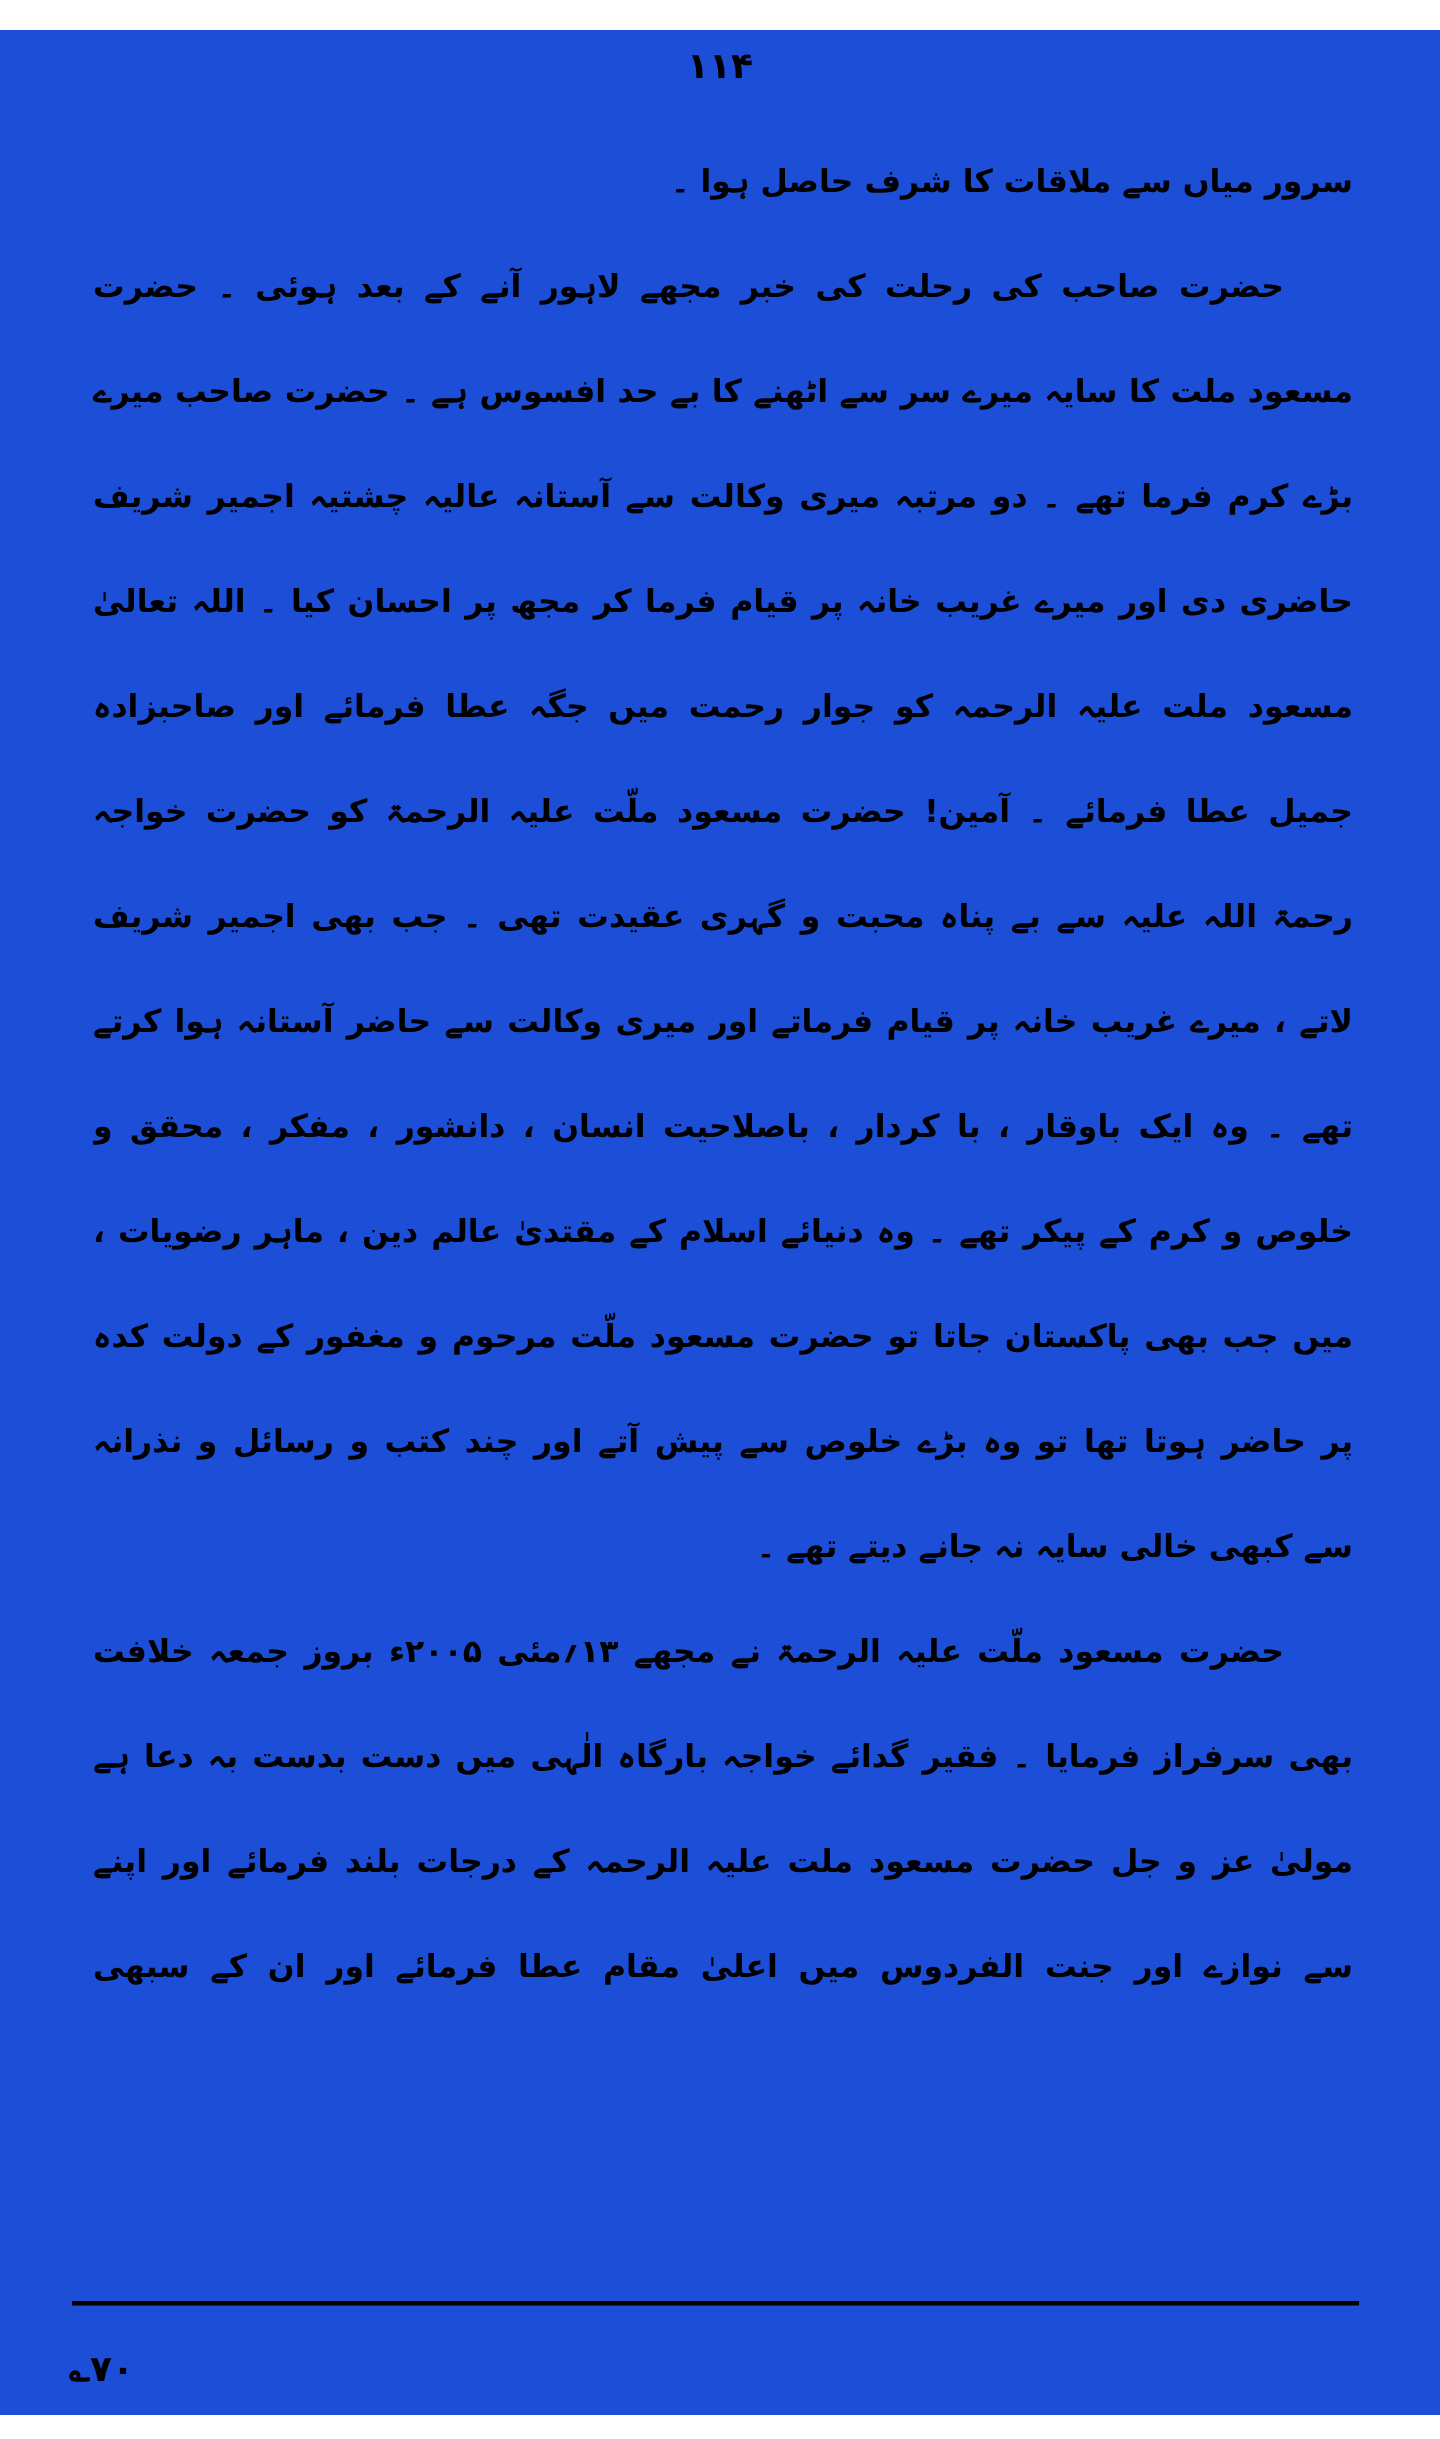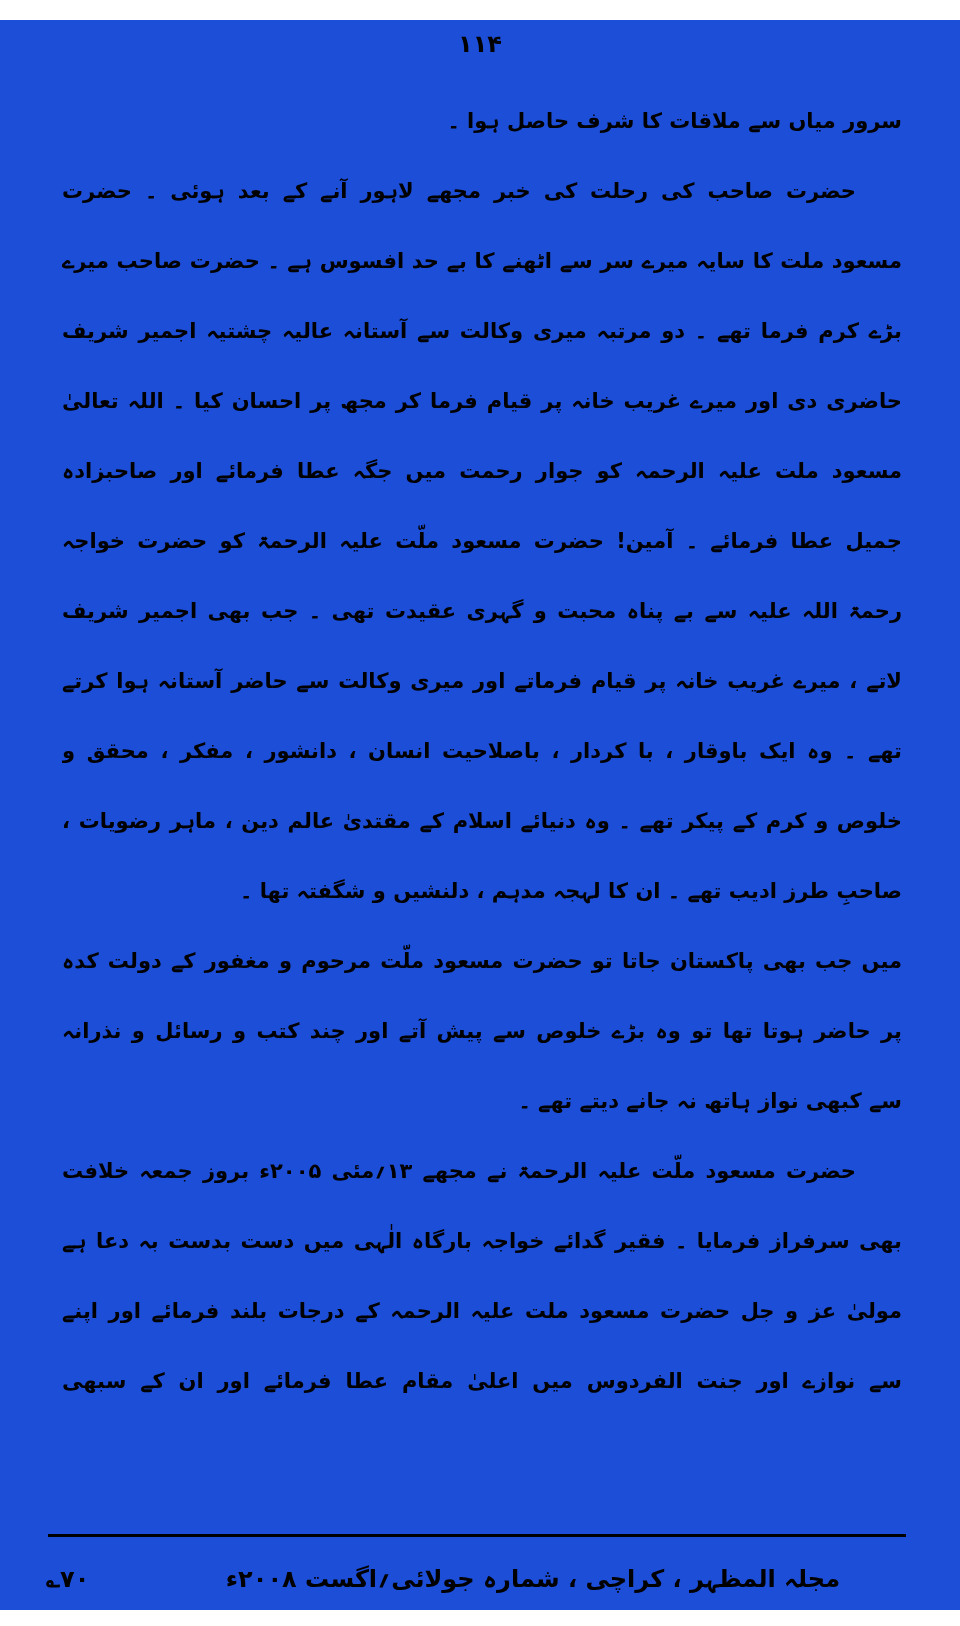--- a/index.html
+++ b/index.html
@@ -88,30 +88,28 @@
     <div class="line full indent">حضرت صاحب کی رحلت کی خبر مجھے لاہور آنے کے بعد ہوئی ۔ حضرت</div>
     <div class="line full">مسعود ملت کا سایہ میرے سر سے اٹھنے کا بے حد افسوس ہے ۔ حضرت صاحب میرے</div>
     <div class="line full">بڑے کرم فرما تھے ۔ دو مرتبہ میری وکالت سے آستانہ عالیہ چشتیہ اجمیر شریف میں</div>
     <div class="line full">حاضری دی اور میرے غریب خانہ پر قیام فرما کر مجھ پر احسان کیا ۔ اللہ تعالیٰ حضرت</div>
     <div class="line full">مسعود ملت علیہ الرحمہ کو جوار رحمت میں جگہ عطا فرمائے اور صاحبزادہ صاحب کو صبر</div>
     <div class="line full">جمیل عطا فرمائے ۔ آمین! حضرت مسعود ملّت علیہ الرحمۃ کو حضرت خواجہ غریب نواز</div>
     <div class="line full">رحمۃ اللہ علیہ سے بے پناہ محبت و گہری عقیدت تھی ۔ جب بھی اجمیر شریف تشریف</div>
     <div class="line full">لاتے ، میرے غریب خانہ پر قیام فرماتے اور میری وکالت سے حاضر آستانہ ہوا کرتے</div>
     <div class="line full">تھے ۔ وہ ایک باوقار ، با کردار ، باصلاحیت انسان ، دانشور ، مفکر ، محقق و مصنف تھے ۔ وہ</div>
     <div class="line full">خلوص و کرم کے پیکر تھے ۔ وہ دنیائے اسلام کے مقتدیٰ عالم دین ، ماہر رضویات ، ایک</div>
-    <div class="line end">صاحبِ طرز ادیب تھے ۔ ان کا لہجہ مدہم ، دلنشیں و شگفتہ تھا ۔</div>
     <div class="line full">میں جب بھی پاکستان جاتا تو حضرت مسعود ملّت مرحوم و مغفور کے دولت کدہ</div>
     <div class="line full">پر حاضر ہوتا تھا تو وہ بڑے خلوص سے پیش آتے اور چند کتب و رسائل و نذرانہ خواجہ</div>
-    <div class="line end">سے کبھی نواز ہاتھ نہ جانے دیتے تھے ۔</div>
+    <div class="line end">سے کبھی خالی سایہ نہ جانے دیتے تھے ۔</div>
     <div class="line full indent">حضرت مسعود ملّت علیہ الرحمۃ نے مجھے ۱۳؍مئی ۲۰۰۵ء بروز جمعہ خلافت سے</div>
     <div class="line full">بھی سرفراز فرمایا ۔ فقیر گدائے خواجہ بارگاہ الٰہی میں دست بدست بہ دعا ہے کہ</div>
     <div class="line full">مولیٰ عز و جل حضرت مسعود ملت علیہ الرحمہ کے درجات بلند فرمائے اور اپنے قربِ خاص</div>
     <div class="line full">سے نوازے اور جنت الفردوس میں اعلیٰ مقام عطا فرمائے اور ان کے سبھی پسماندگان</div>
   </div>
 
   <div class="footnote-rule"></div>
 
   <div class="footnote">
     <span class="fn-marker">۷۰؎</span>
-    <span class="fn-text">مجلہ المظہر ، کراچی ، شمارہ جولائی؍اگست ۲۰۰۸ء</span>
   </div>
 
 </div>
 
 </body></html>

